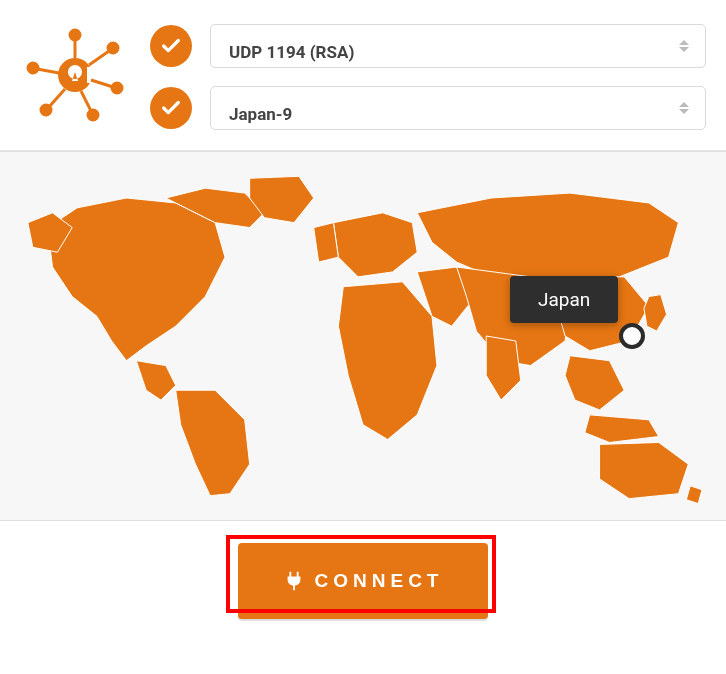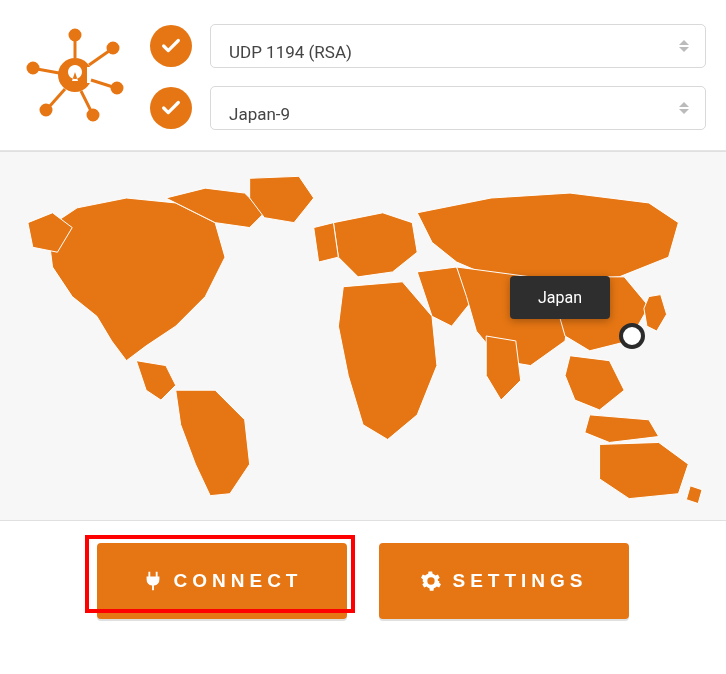--- a/index.html
+++ b/index.html
@@ -52,20 +52,21 @@
     border: 1px solid #d9d9d9;
     border-radius: 5px;
     background: #fff;
     display: flex;
     align-items: center;
     padding: 12px 40px 0 18px;
     position: relative;
     cursor: pointer;
     color: #444;
     font-size: 17px;
+    font-weight: bold;
   }
   .select-arrows {
     position: absolute;
     right: 14px;
     top: 50%;
     transform: translateY(-50%);
     width: 12px;
     height: 20px;
     display: flex;
     flex-direction: column;
@@ -96,21 +97,21 @@
     height: 340px;
   }
   .tooltip {
     position: absolute;
     top: 124px;
     left: 510px;
     background: #2e2e2e;
     color: #fff;
     padding: 12px 28px;
     border-radius: 4px;
-    font-size: 16px;
+    font-size: 19px;
     box-shadow: 0 2px 8px rgba(0,0,0,0.3);
     z-index: 5;
   }
   .marker {
     position: absolute;
     top: 170px;
     left: 618px;
     z-index: 4;
   }
   .marker svg { display:block; }
@@ -274,23 +275,13 @@
       <span class="icon-slot">
         <svg width="22" height="22" viewBox="0 0 24 24" fill="#fff">
             <path d="M7 2v5H5v3a7 7 0 0 0 6 6.9V22h2v-5.1A7 7 0 0 0 19 10V7h-2V2h-2v5h-6V2H7z"></path>
           </svg>
       </span>
       <span>CONNECT</span>
     </button>
     <div class="highlight-box"></div>
   </div>
 
-  <div class="btn-wrap">
-    <button class="btn">
-      <span class="icon-slot">
-        <svg width="22" height="22" viewBox="0 0 24 24" fill="#fff">
-            <path d="M12 8a4 4 0 1 0 0 8 4 4 0 0 0 0-8zm9 4c0 .7-.1 1.3-.2 1.9l2.1 1.6-2 3.5-2.5-1a7.9 7.9 0 0 1-3.3 1.9l-.4 2.6h-4l-.4-2.6a7.9 7.9 0 0 1-3.3-1.9l-2.5 1-2-3.5 2.1-1.6C3.1 13.3 3 12.7 3 12s.1-1.3.2-1.9L1.1 8.5l2-3.5 2.5 1A7.9 7.9 0 0 1 8.9 4.1L9.3 1.5h4l.4 2.6a7.9 7.9 0 0 1 3.3 1.9l2.5-1 2 3.5-2.1 1.6c.1.6.2 1.2.2 1.9z"></path>
-          </svg>
-      </span>
-      <span>SETTINGS</span>
-    </button>
-  </div>
 </div>
 
 </body></html>

